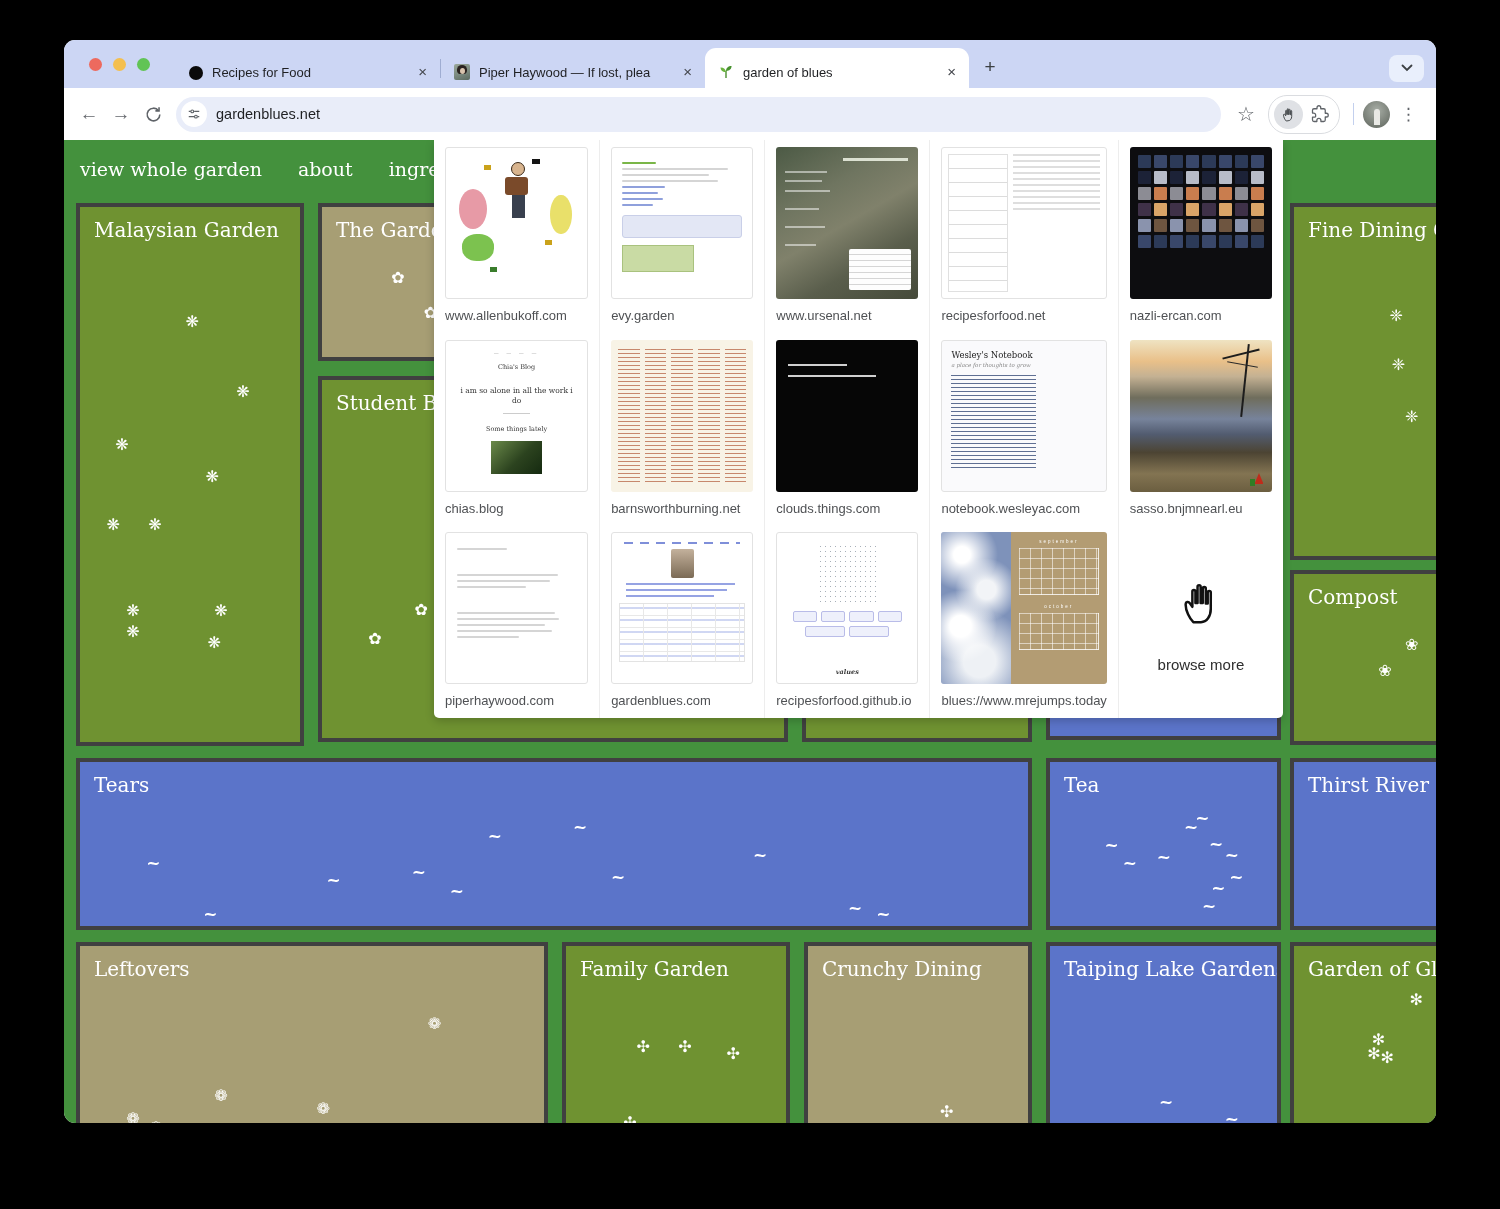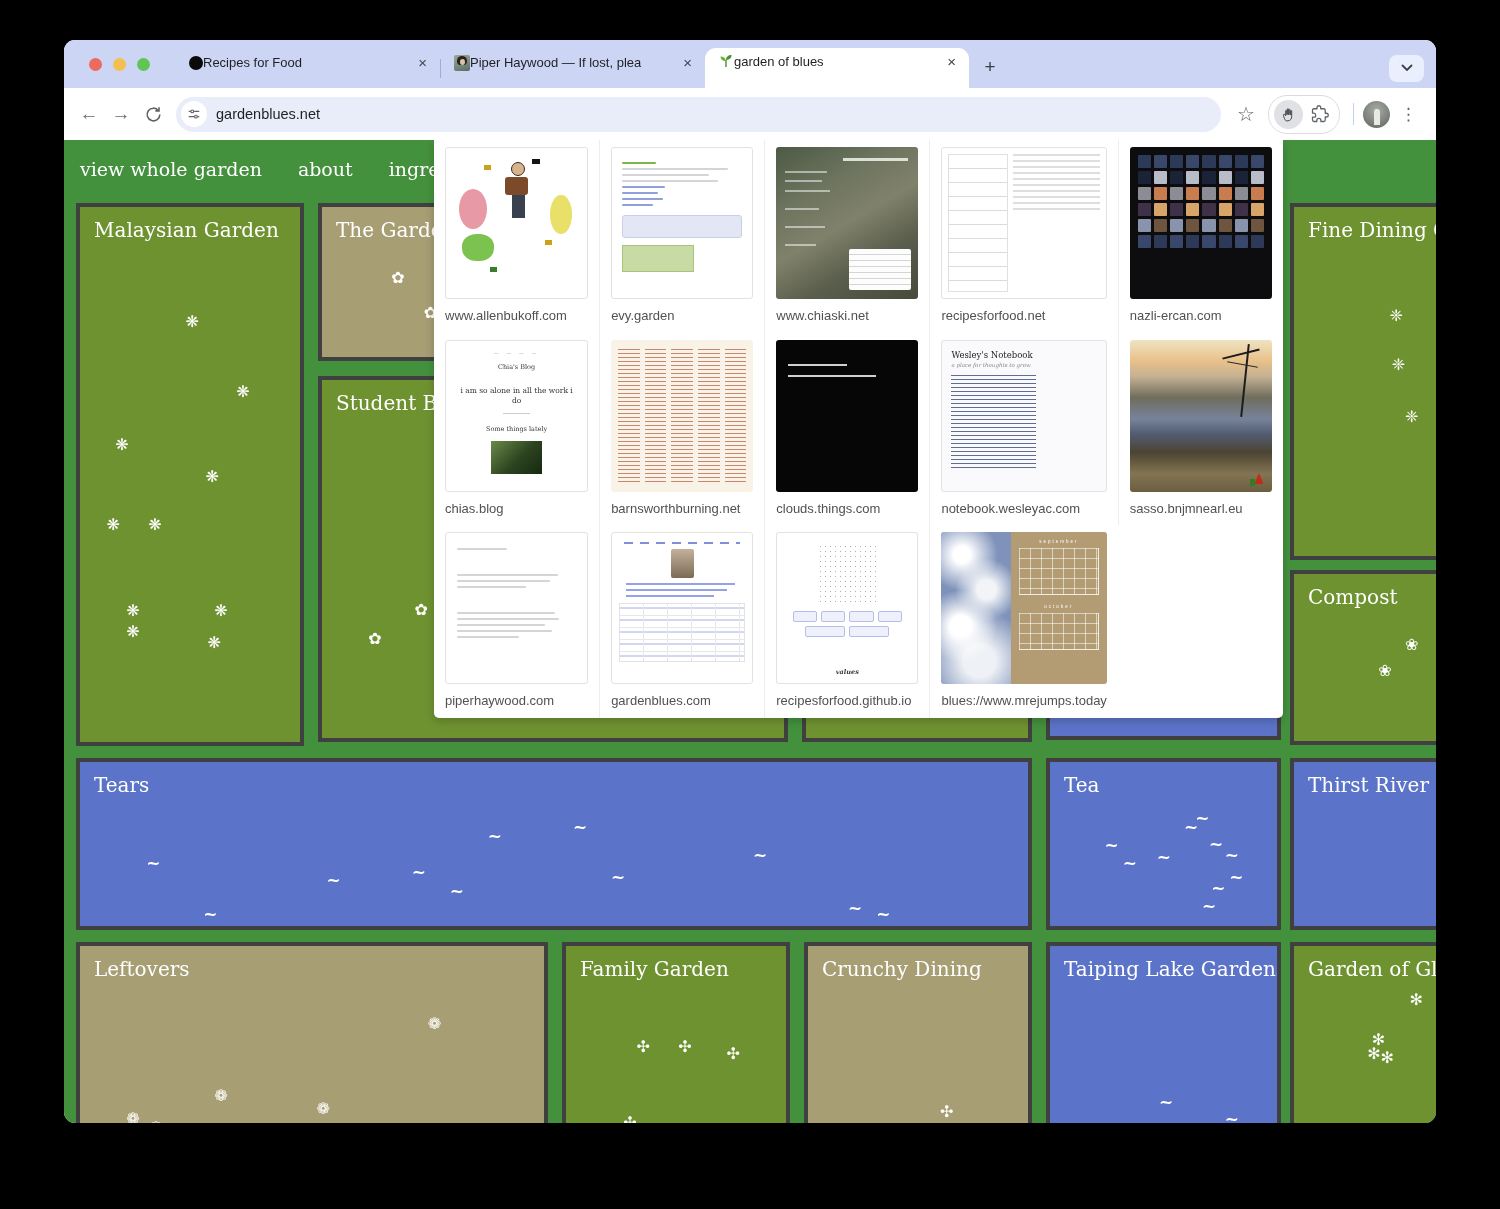--- a/index.html
+++ b/index.html
@@ -4,21 +4,21 @@
 <style>
   html,body{margin:0;padding:0}
   body{width:1500px;height:1209px;background:#000;position:relative;font-family:"Liberation Sans",sans-serif;overflow:hidden}
   .window{position:absolute;left:64px;top:40px;width:1372px;height:1083px;border-radius:11px;overflow:hidden;background:#fff;display:flex;flex-direction:column}
 
   
   .tabstrip{height:48px;background:#ccd6f4;display:flex;align-items:flex-end;flex:0 0 auto}
   .traffic{display:flex;gap:11px;align-items:center;height:48px;padding:0 26px 0 25px}
   .dot{width:13px;height:13px;border-radius:50%}
   .dot.r{background:#ed6a5e}.dot.y{background:#f4bf4f}.dot.g{background:#61c455}
-  .tab{width:264px;height:37px;display:flex;align-items:center;gap:0;padding:0 10px 14px 13px;box-sizing:border-box;font-size:13px;color:#1f2023}
+  .tab{width:264px;height:37px;display:flex;align-items:flex-end;gap:9px;padding:0 10px 8px 13px;box-sizing:border-box;font-size:13px;color:#1f2023}
   .tab.active{background:#fff;border-radius:11px 11px 0 0;height:40px}
   .tab .title{flex:1;white-space:nowrap;overflow:hidden;color:#1f2023}
   .tab .close{font-size:15px;color:#44474d;padding:0 3px}
   .tabsep{width:1px;height:19px;background:#9fadd2;align-self:center;margin-top:8px}
   .fav-circle{width:14px;height:14px;border-radius:50%;background:#0a0a0a;flex:0 0 auto}
   .fav-photo{width:16px;height:16px;border-radius:2px;background:linear-gradient(160deg,#9aa89a 0%,#7b8a80 55%,#5a6a60 100%);position:relative;overflow:hidden;flex:0 0 auto}
   .fav-photo::before{content:"";position:absolute;left:3px;top:1px;width:10px;height:9px;border-radius:50% 50% 40% 40%;background:#2a2320}
   .fav-photo::after{content:"";position:absolute;left:5.5px;top:4px;width:5px;height:6px;border-radius:50%;background:#d9c4ae}
   .newtab{width:30px;height:30px;display:flex;align-items:center;justify-content:center;font-size:19px;color:#3c4043;align-self:center;margin:6px 0 0 6px}
   .strip-spacer{flex:1}
@@ -398,21 +398,21 @@
           <div class="thumb th-ursenal">
             <i class="ur-t"></i>
             <i class="ur-l1"></i>
             <i class="ur-l2"></i>
             <i class="ur-l3"></i>
             <i class="ur-l4"></i>
             <i class="ur-l5"></i>
             <i class="ur-l6"></i>
             <i class="ur-form"></i>
           </div>
-          <div class="cell-label">www.chiaski.net</div>
+          <div class="cell-label">www.ursenal.net</div>
         </div>
         <div class="cell">
           <div class="thumb th-recipesforfood">
             <div class="rf-left"></div>
             <div class="rf-right"></div>
           </div>
           <div class="cell-label">recipesforfood.net</div>
         </div>
         <div class="cell">
           <div class="thumb th-nazli">
@@ -562,15 +562,23 @@
             <div class="mj-sky"></div>
             <div class="mj-cal">
               <div class="mj-month">september</div>
               <div class="mj-grid"></div>
               <div class="mj-month">october</div>
               <div class="mj-grid small"></div>
             </div>
           </div>
           <div class="cell-label">blues://www.mrejumps.today</div>
         </div>
+        <div class="cell browse-cell">
+          <div class="hand-wrap">
+            <svg width="46" height="50" viewBox="0 0 48 52">
+              <path d="M16 46C12 42 8 34 8 28v-1c0-2.2 3-2.8 4.2-1L15 30V14c0-2.2 3.2-2.2 3.2 0v12h2.2V9c0-2.2 3.2-2.2 3.2 0v17h2.2V11c0-2.2 3.2-2.2 3.2 0v15.5h2V15c0-2.2 3.2-2.2 3.2 0v17c0 8-4.2 14-10.2 14z" fill="none" stroke="#111" stroke-width="2.6" stroke-linejoin="round" stroke-linecap="round"></path>
+            </svg>
+          </div>
+          <div class="cell-label browse-label">browse more</div>
+        </div>
       </div>
   </div>
 </div>
 
 </body></html>

